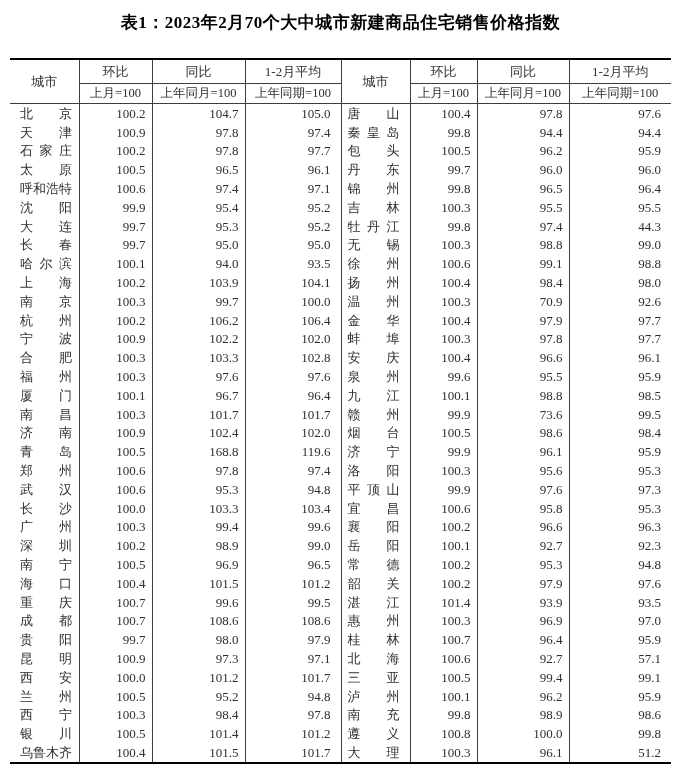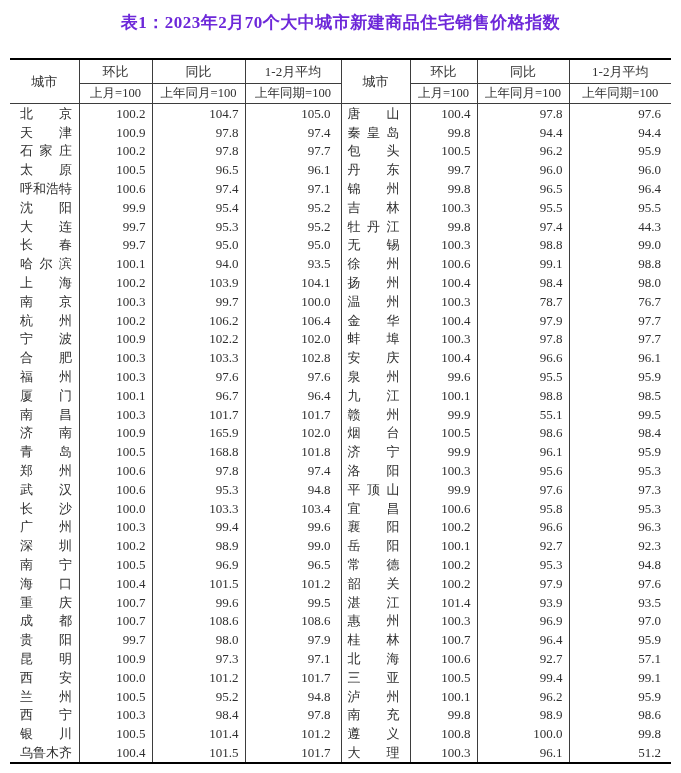--- a/index.html
+++ b/index.html
@@ -14,21 +14,21 @@
     color: #2f2f2f;
     overflow: hidden;
   }
   .page-title {
     padding-top: 12px;
     height: 22px;
     line-height: 22px;
     text-align: center;
     font-size: 17px;
     font-weight: bold;
-    color: #6d28d9;
+    color: #000000;
     letter-spacing: 0.5px;
   }
   table.price-table {
     border-collapse: collapse;
     table-layout: fixed;
     margin-left: 10px;
     margin-top: 24px;
     width: 661px;
     border-top: 2.5px solid #000000;
     border-bottom: 2.5px solid #000000;
@@ -220,22 +220,22 @@
         <td class="c7 num">98.4</td>
         <td class="c8 num avg">98.0</td>
       </tr>
       <tr>
         <td class="c1 city city-l"><span class="cityname">南京</span></td>
         <td class="c2 num">100.3</td>
         <td class="c3 num">99.7</td>
         <td class="c4 num avg">100.0</td>
         <td class="c5 city city-r"><span class="cityname">温州</span></td>
         <td class="c6 num">100.3</td>
-        <td class="c7 num">78.7</td>
-        <td class="c8 num avg">76.7</td>
+        <td class="c7 num">70.9</td>
+        <td class="c8 num avg">92.6</td>
       </tr>
       <tr>
         <td class="c1 city city-l"><span class="cityname">杭州</span></td>
         <td class="c2 num">100.2</td>
         <td class="c3 num">106.2</td>
         <td class="c4 num avg">106.4</td>
         <td class="c5 city city-r"><span class="cityname">金华</span></td>
         <td class="c6 num">100.4</td>
         <td class="c7 num">97.9</td>
         <td class="c8 num avg">97.7</td>
@@ -280,38 +280,38 @@
         <td class="c7 num">98.8</td>
         <td class="c8 num avg">98.5</td>
       </tr>
       <tr>
         <td class="c1 city city-l"><span class="cityname">南昌</span></td>
         <td class="c2 num">100.3</td>
         <td class="c3 num">101.7</td>
         <td class="c4 num avg">101.7</td>
         <td class="c5 city city-r"><span class="cityname">赣州</span></td>
         <td class="c6 num">99.9</td>
-        <td class="c7 num">55.1</td>
+        <td class="c7 num">73.6</td>
         <td class="c8 num avg">99.5</td>
       </tr>
       <tr>
         <td class="c1 city city-l"><span class="cityname">济南</span></td>
         <td class="c2 num">100.9</td>
-        <td class="c3 num">165.9</td>
+        <td class="c3 num">102.4</td>
         <td class="c4 num avg">102.0</td>
         <td class="c5 city city-r"><span class="cityname">烟台</span></td>
         <td class="c6 num">100.5</td>
         <td class="c7 num">98.6</td>
         <td class="c8 num avg">98.4</td>
       </tr>
       <tr>
         <td class="c1 city city-l"><span class="cityname">青岛</span></td>
         <td class="c2 num">100.5</td>
         <td class="c3 num">168.8</td>
-        <td class="c4 num avg">101.8</td>
+        <td class="c4 num avg">119.6</td>
         <td class="c5 city city-r"><span class="cityname">济宁</span></td>
         <td class="c6 num">99.9</td>
         <td class="c7 num">96.1</td>
         <td class="c8 num avg">95.9</td>
       </tr>
       <tr>
         <td class="c1 city city-l"><span class="cityname">郑州</span></td>
         <td class="c2 num">100.6</td>
         <td class="c3 num">97.8</td>
         <td class="c4 num avg">97.4</td>

